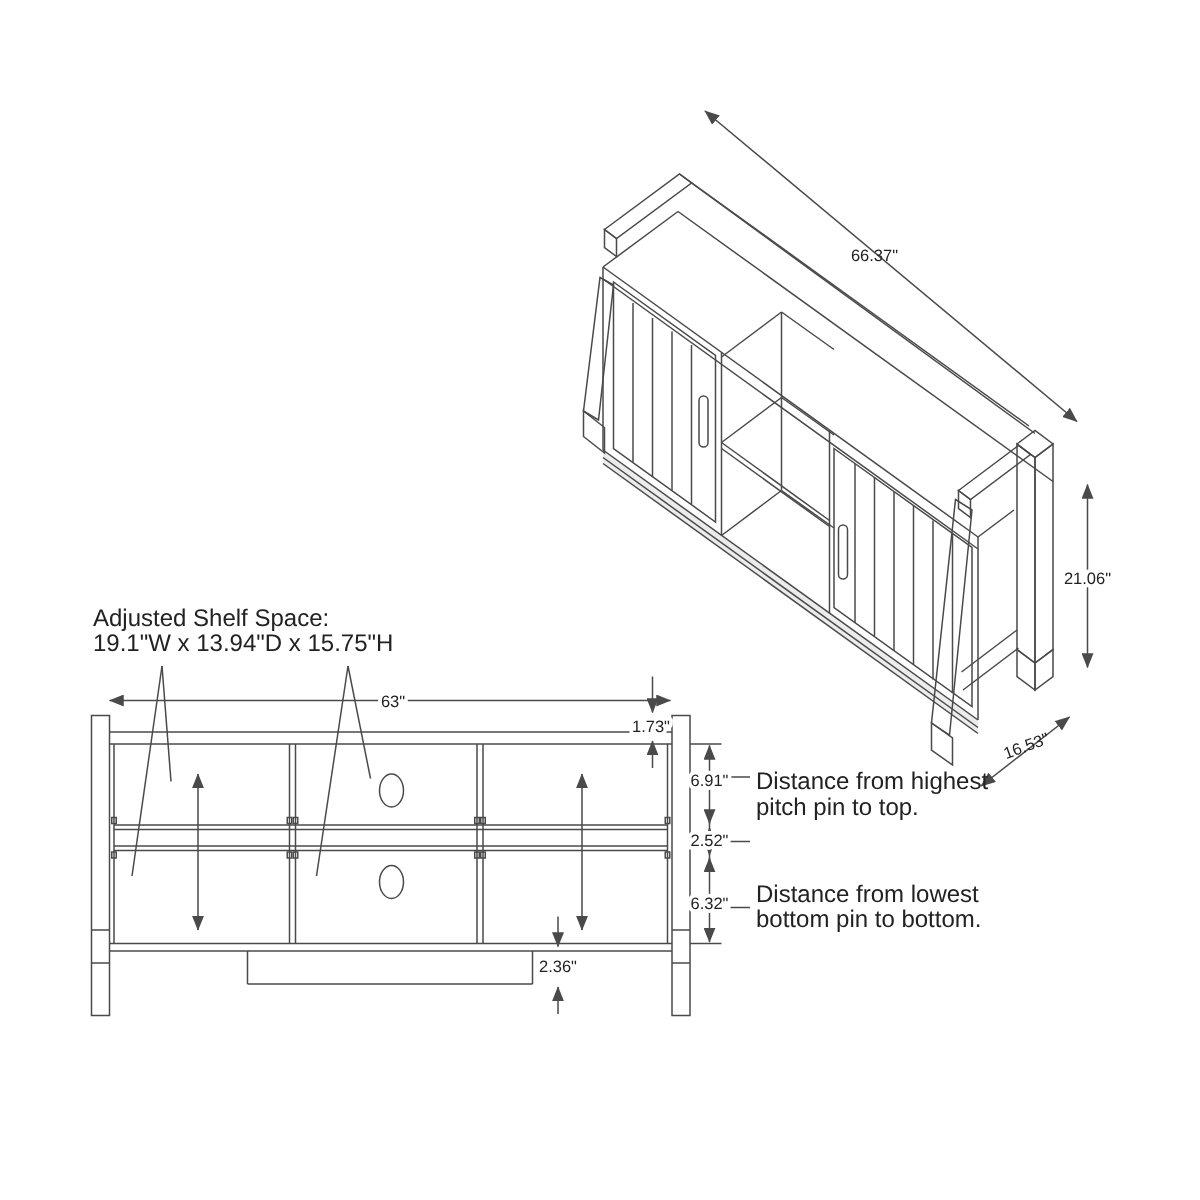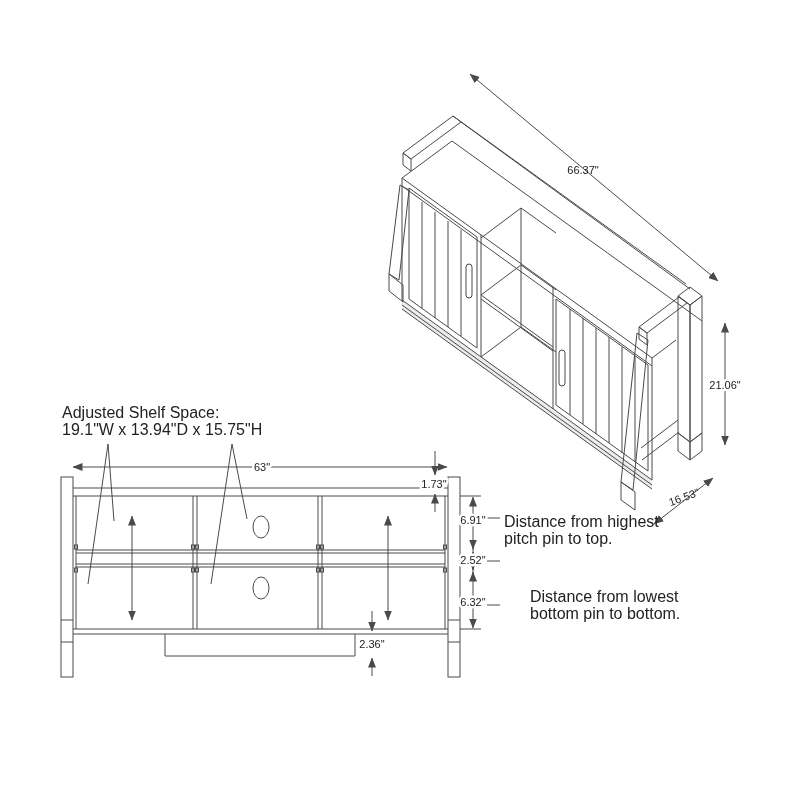--- a/index.html
+++ b/index.html
@@ -193,18 +193,18 @@
 </svg>
 
 <div class="lbl" style="left:62px;top:404px;">
   <span>Adjusted Shelf Space:</span>
   <span>19.1"W x 13.94"D x 15.75"H</span>
 </div>
 <div class="lbl" style="left:504px;top:501px;margin-top:12px;">
   <span>Distance from highest</span>
   <span>pitch pin to top.</span>
 </div>
-<div class="lbl" style="left:504px;top:588px;margin-left:26px;">
+<div class="lbl" style="left:504px;top:588px;">
   <span>Distance from lowest</span>
   <span>bottom pin to bottom.</span>
 </div>
 
 </div>
 
 </body></html>

